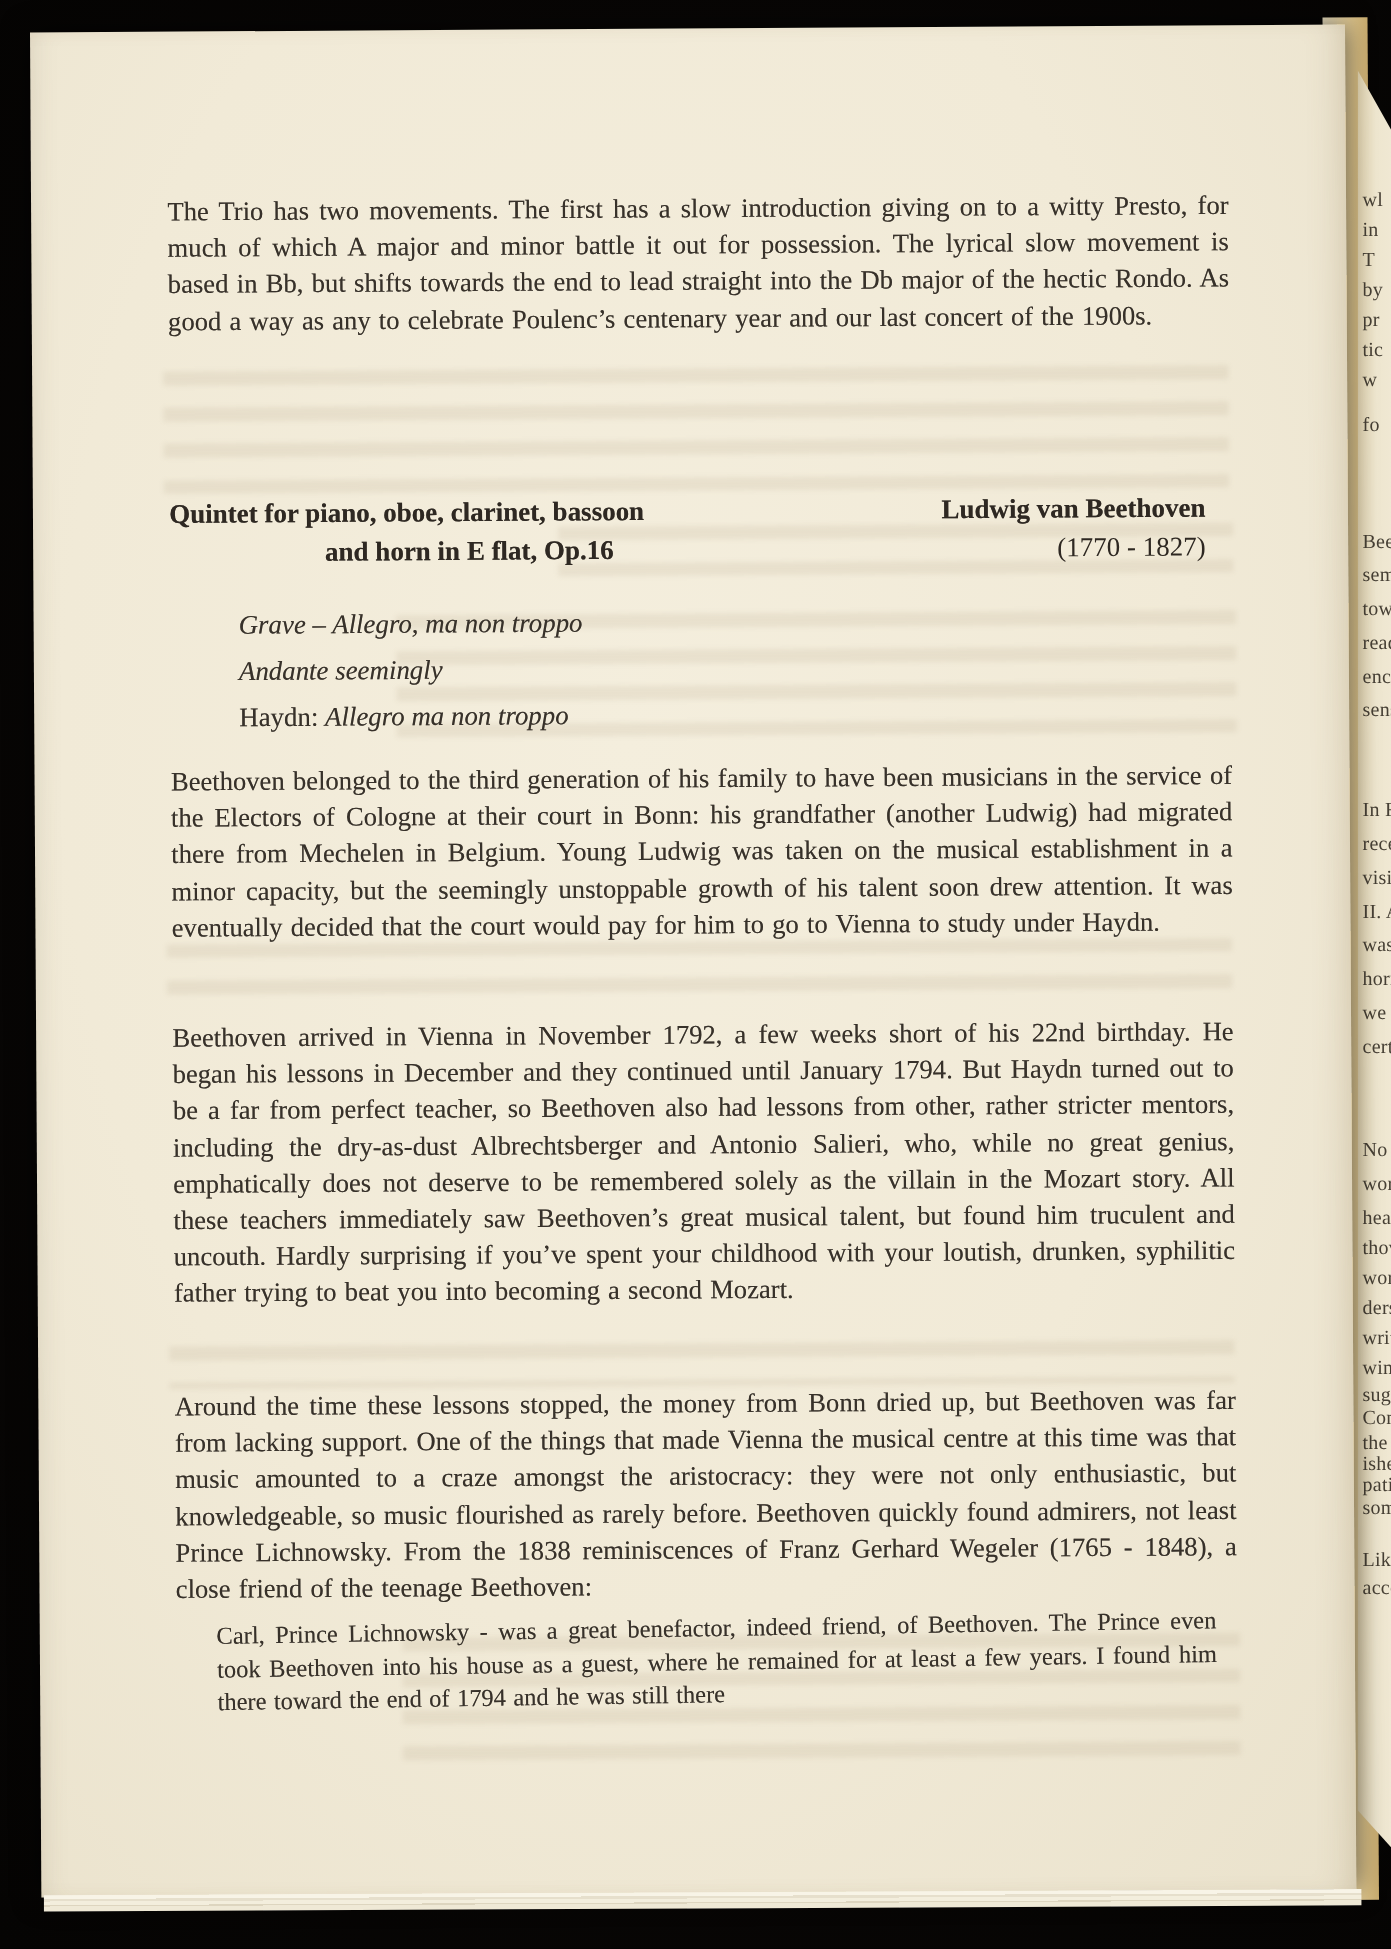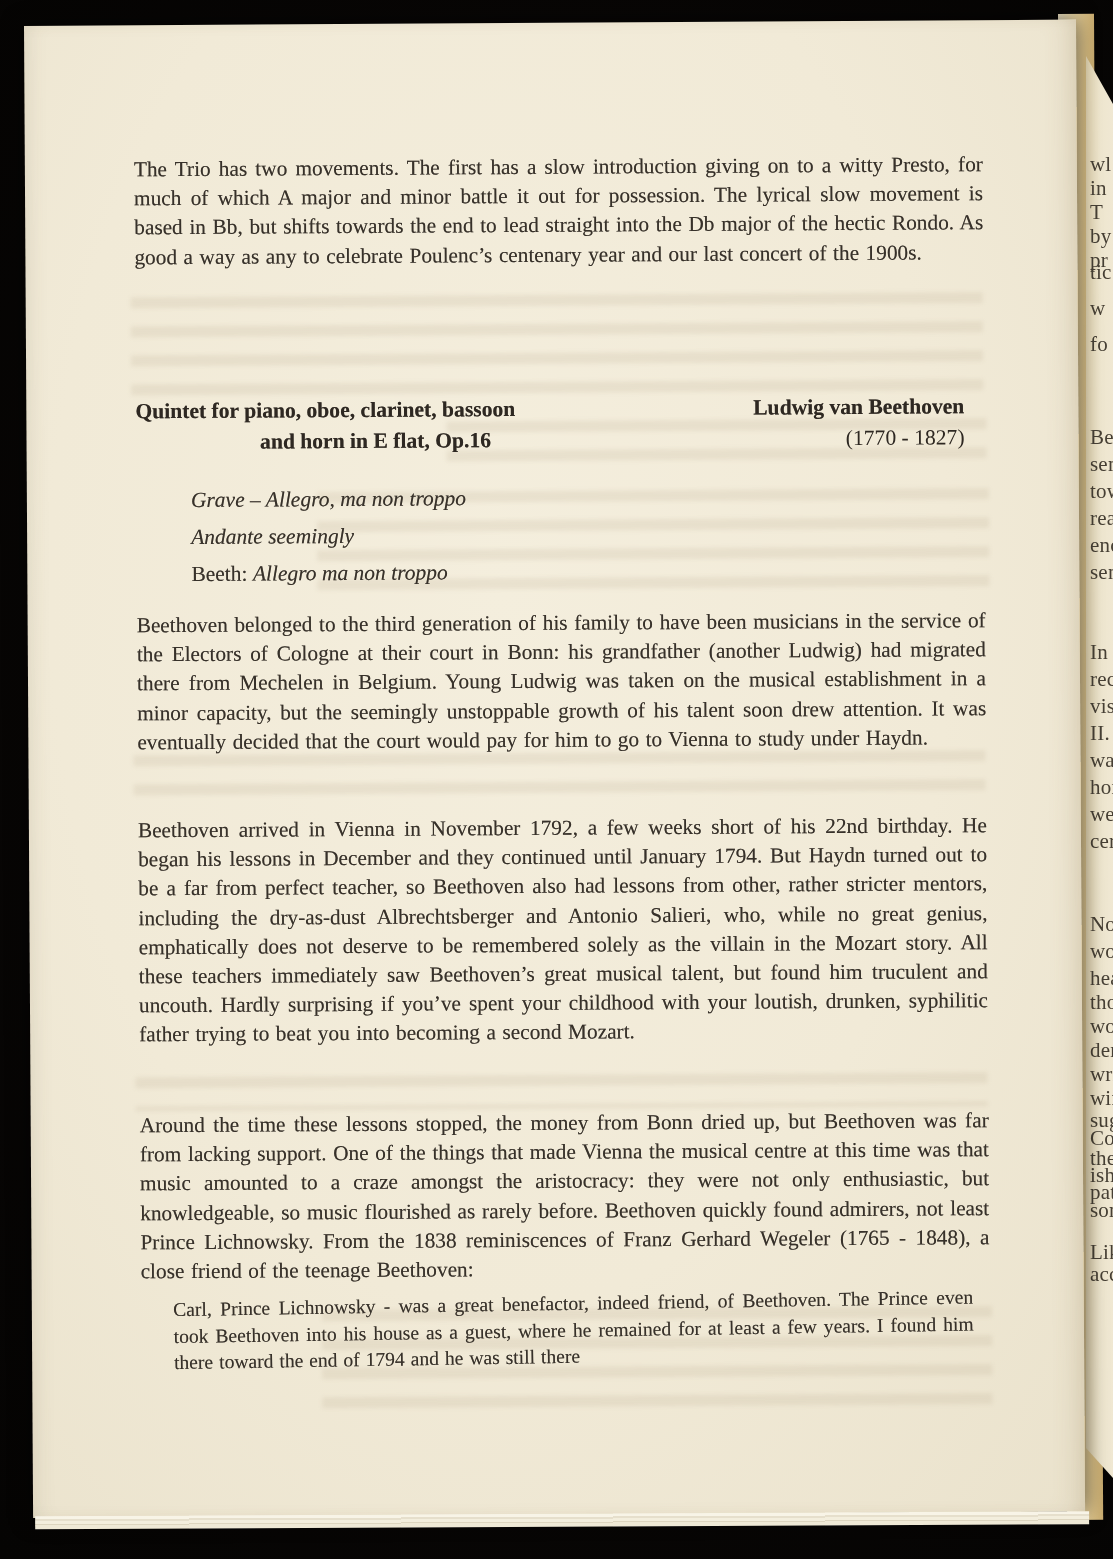--- a/index.html
+++ b/index.html
@@ -8,21 +8,21 @@
   .photo{position:absolute;inset:0;width:1113px;height:1559px;
          background:radial-gradient(ellipse at 52% 46%, #0d0b09 0%, #080605 55%, #050403 100%);}
 
   
   .gutter-edge{position:absolute;left:1058px;top:14px;width:36px;height:1506px;
       transform:rotate(-0.35deg);transform-origin:top left;
       background:linear-gradient(90deg,#eee3c4 0%,#e4d0a0 40%,#d6bc82 75%,#c8ab6f 100%);}
   .facing-page{position:absolute;left:1086px;top:48px;width:27px;height:1432px;
       background:linear-gradient(90deg,#e4d6b2 0%,#eee6cf 55%,#f0e8d3 100%);
       clip-path:polygon(0 8px,100% 56px,100% calc(100% - 2px),0 calc(100% - 32px));}
-  .fragment{position:absolute;left:4px;white-space:nowrap;font-size:21px;
+  .fragment{position:absolute;left:4px;white-space:nowrap;font-size:16px;
       color:#474035;letter-spacing:.2px;filter:blur(.3px);}
 
   
   .page{position:absolute;left:24px;top:26px;width:1052px;height:1492px;
       transform:rotate(-0.35deg);transform-origin:top left;
       background:radial-gradient(ellipse at 45% 38%, #f4eedd 0%, #f1ead7 55%, #eae2cc 100%);
       box-shadow:0 0 22px rgba(0,0,0,.6), inset -20px 0 30px -20px rgba(126,98,52,.30),
                  inset 14px 0 24px -16px rgba(90,75,50,.18);}
   .bottom-edges{position:absolute;left:2px;right:-4px;bottom:-12px;height:13px;
       background:repeating-linear-gradient(to bottom,#f8f4e7 0 3px,#e6dfcc 3px 5px,#f3eedd 5px 8px,#ddd5bf 8px 9px,#efe9d6 9px 13px);
@@ -54,21 +54,21 @@
 <div class="photo">
 
   <div class="gutter-edge"></div>
 
   <div class="facing-page">
     <span class="fragment" style="top:104px">wl</span>
     <span class="fragment" style="top:128px">in</span>
     <span class="fragment" style="top:152px">T</span>
     <span class="fragment" style="top:176px">by</span>
     <span class="fragment" style="top:200px">pr</span>
-    <span class="fragment" style="top:212px">tic</span>
+    <span class="fragment" style="top:224px">tic</span>
     <span class="fragment" style="top:248px">w</span>
     <span class="fragment" style="top:284px">fo</span>
     <span class="fragment" style="top:377px">Beeth</span>
     <span class="fragment" style="top:404px">semi-</span>
     <span class="fragment" style="top:431px">town</span>
     <span class="fragment" style="top:458px">ready</span>
     <span class="fragment" style="top:485px">ence</span>
     <span class="fragment" style="top:512px">sense</span>
     <span class="fragment" style="top:592px">In Fe</span>
     <span class="fragment" style="top:619px">recei</span>
@@ -113,21 +113,21 @@
       <div class="line2">and horn in E flat, Op.16</div>
     </div>
     <div class="blk composer-block" style="left:690px;top:371px;width:248px">
       <div class="composer-name">Ludwig van Beethoven</div>
       <div class="composer-dates">(1770 - 1827)</div>
     </div>
 
     <div class="blk movements" style="left:164px;top:457px">
       <div><span></span><span class="it">Grave – Allegro, ma non troppo</span></div>
       <div><span></span><span class="it">Andante seemingly</span></div>
-      <div><span>Beeth: </span><span class="it">Allegro ma non troppo</span></div>
+      <div><span>Haydn: </span><span class="it">Allegro ma non troppo</span></div>
     </div>
 
     <p class="blk body-text" style="left:109px;top:586px;width:849px;margin:0">Beethoven belonged to the third generation of his family to have been musicians in the service of the Electors of Cologne at their court in Bonn: his grandfather (another Ludwig) had migrated there from Mechelen in Belgium. Young Ludwig was taken on the musical establishment in a minor capacity, but the seemingly unstoppable growth of his talent soon drew attention. It was eventually decided that the court would pay for him to go to Vienna to study under Haydn.</p>
 
     <p class="blk body-text" style="left:109px;top:791px;width:849px;margin:0">Beethoven arrived in Vienna in November 1792, a few weeks short of his 22nd birthday.  He began his lessons in December and they continued until January 1794. But Haydn turned out to be a far from perfect teacher, so Beethoven also had lessons from other, rather stricter mentors, including the dry-as-dust Albrechtsberger and Antonio Salieri, who, while no great genius, emphatically does not deserve to be remembered solely as the villain in the Mozart story.  All these teachers immediately saw Beethoven’s great musical talent, but found him truculent and uncouth.  Hardly surprising if you’ve spent your childhood with your loutish, drunken, syphilitic father trying to beat you into becoming a second Mozart.</p>
 
     <p class="blk body-text" style="left:109px;top:1086px;width:849px;margin:0">Around the time these lessons stopped, the money from Bonn dried up, but Beethoven was far from lacking support.  One of the things that made Vienna the musical centre at this time was that music amounted to a craze amongst the aristocracy: they were not only enthusiastic, but knowledgeable, so music flourished as rarely before. Beethoven quickly found admirers, not least Prince Lichnowsky.  From the 1838 reminiscences of Franz Gerhard Wegeler (1765 - 1848), a close friend of the teenage Beethoven:</p>
 
     <p class="blk quote-text" style="left:142px;top:1272px;width:800px;margin:0">Carl, Prince Lichnowsky - was a great benefactor, indeed friend, of Beethoven. The Prince even took Beethoven into his house as a guest, where he remained for at least a few years.  I found him there toward the end of 1794 and he was still there</p>
   </div>

